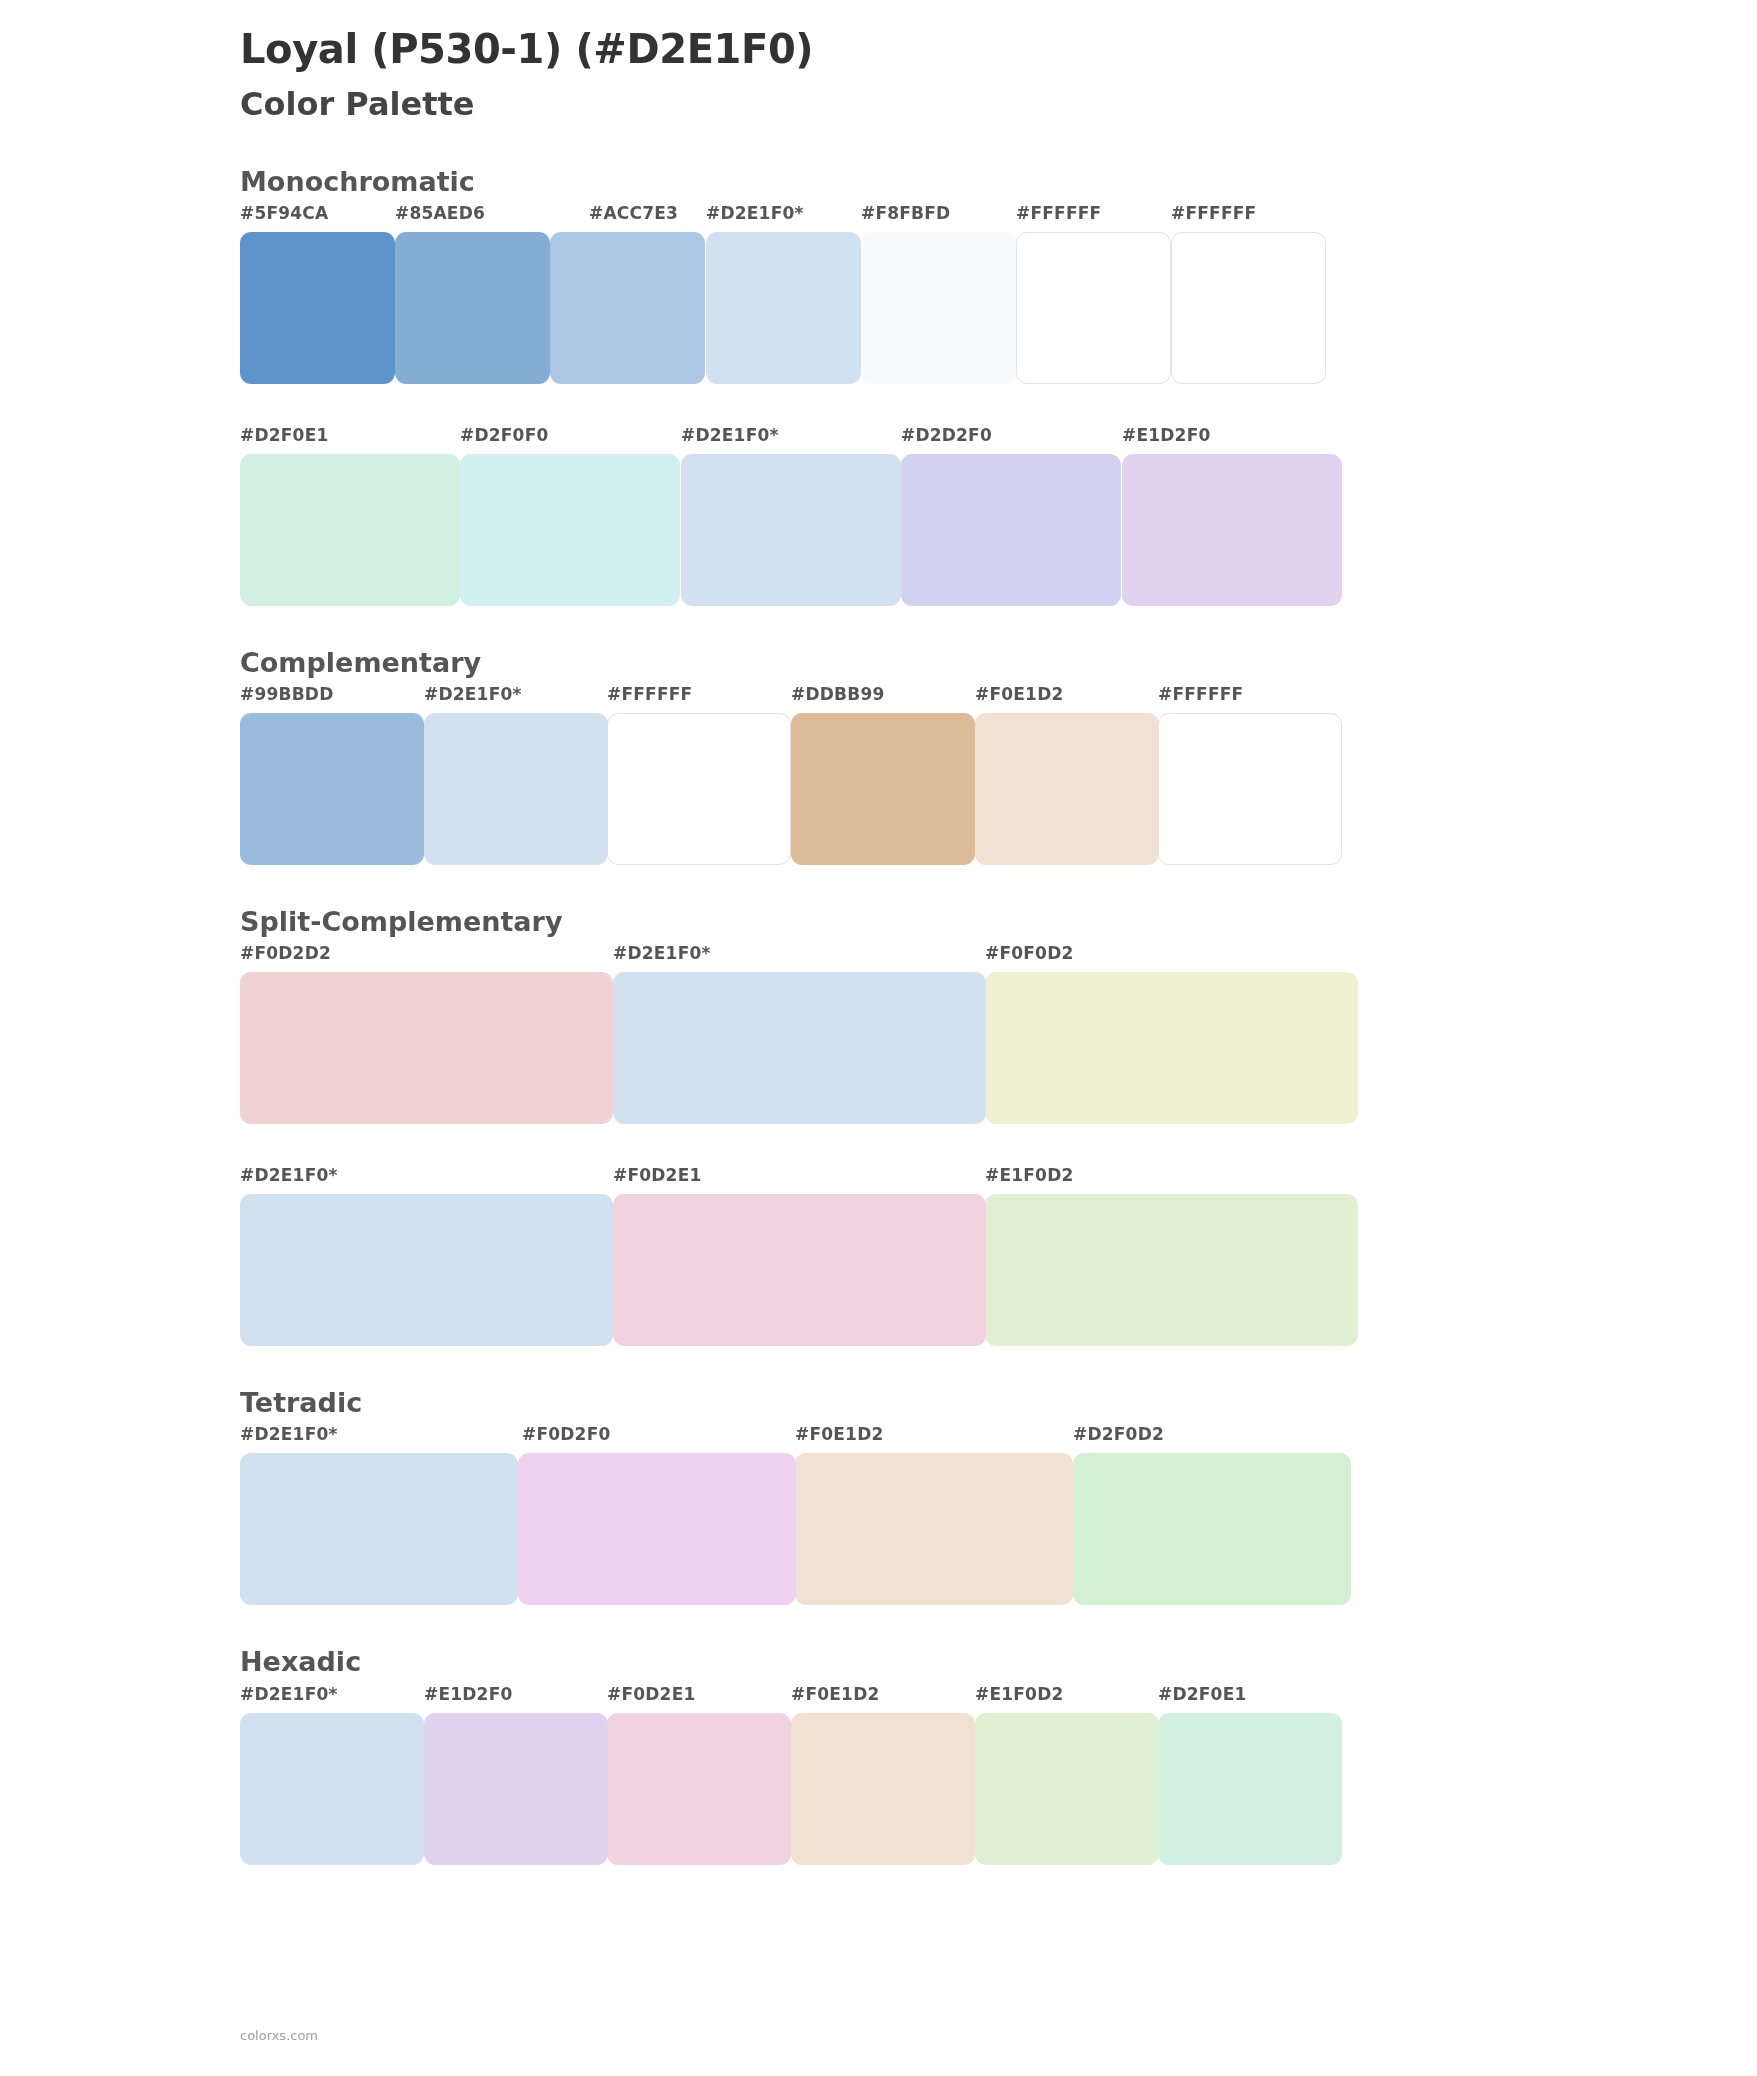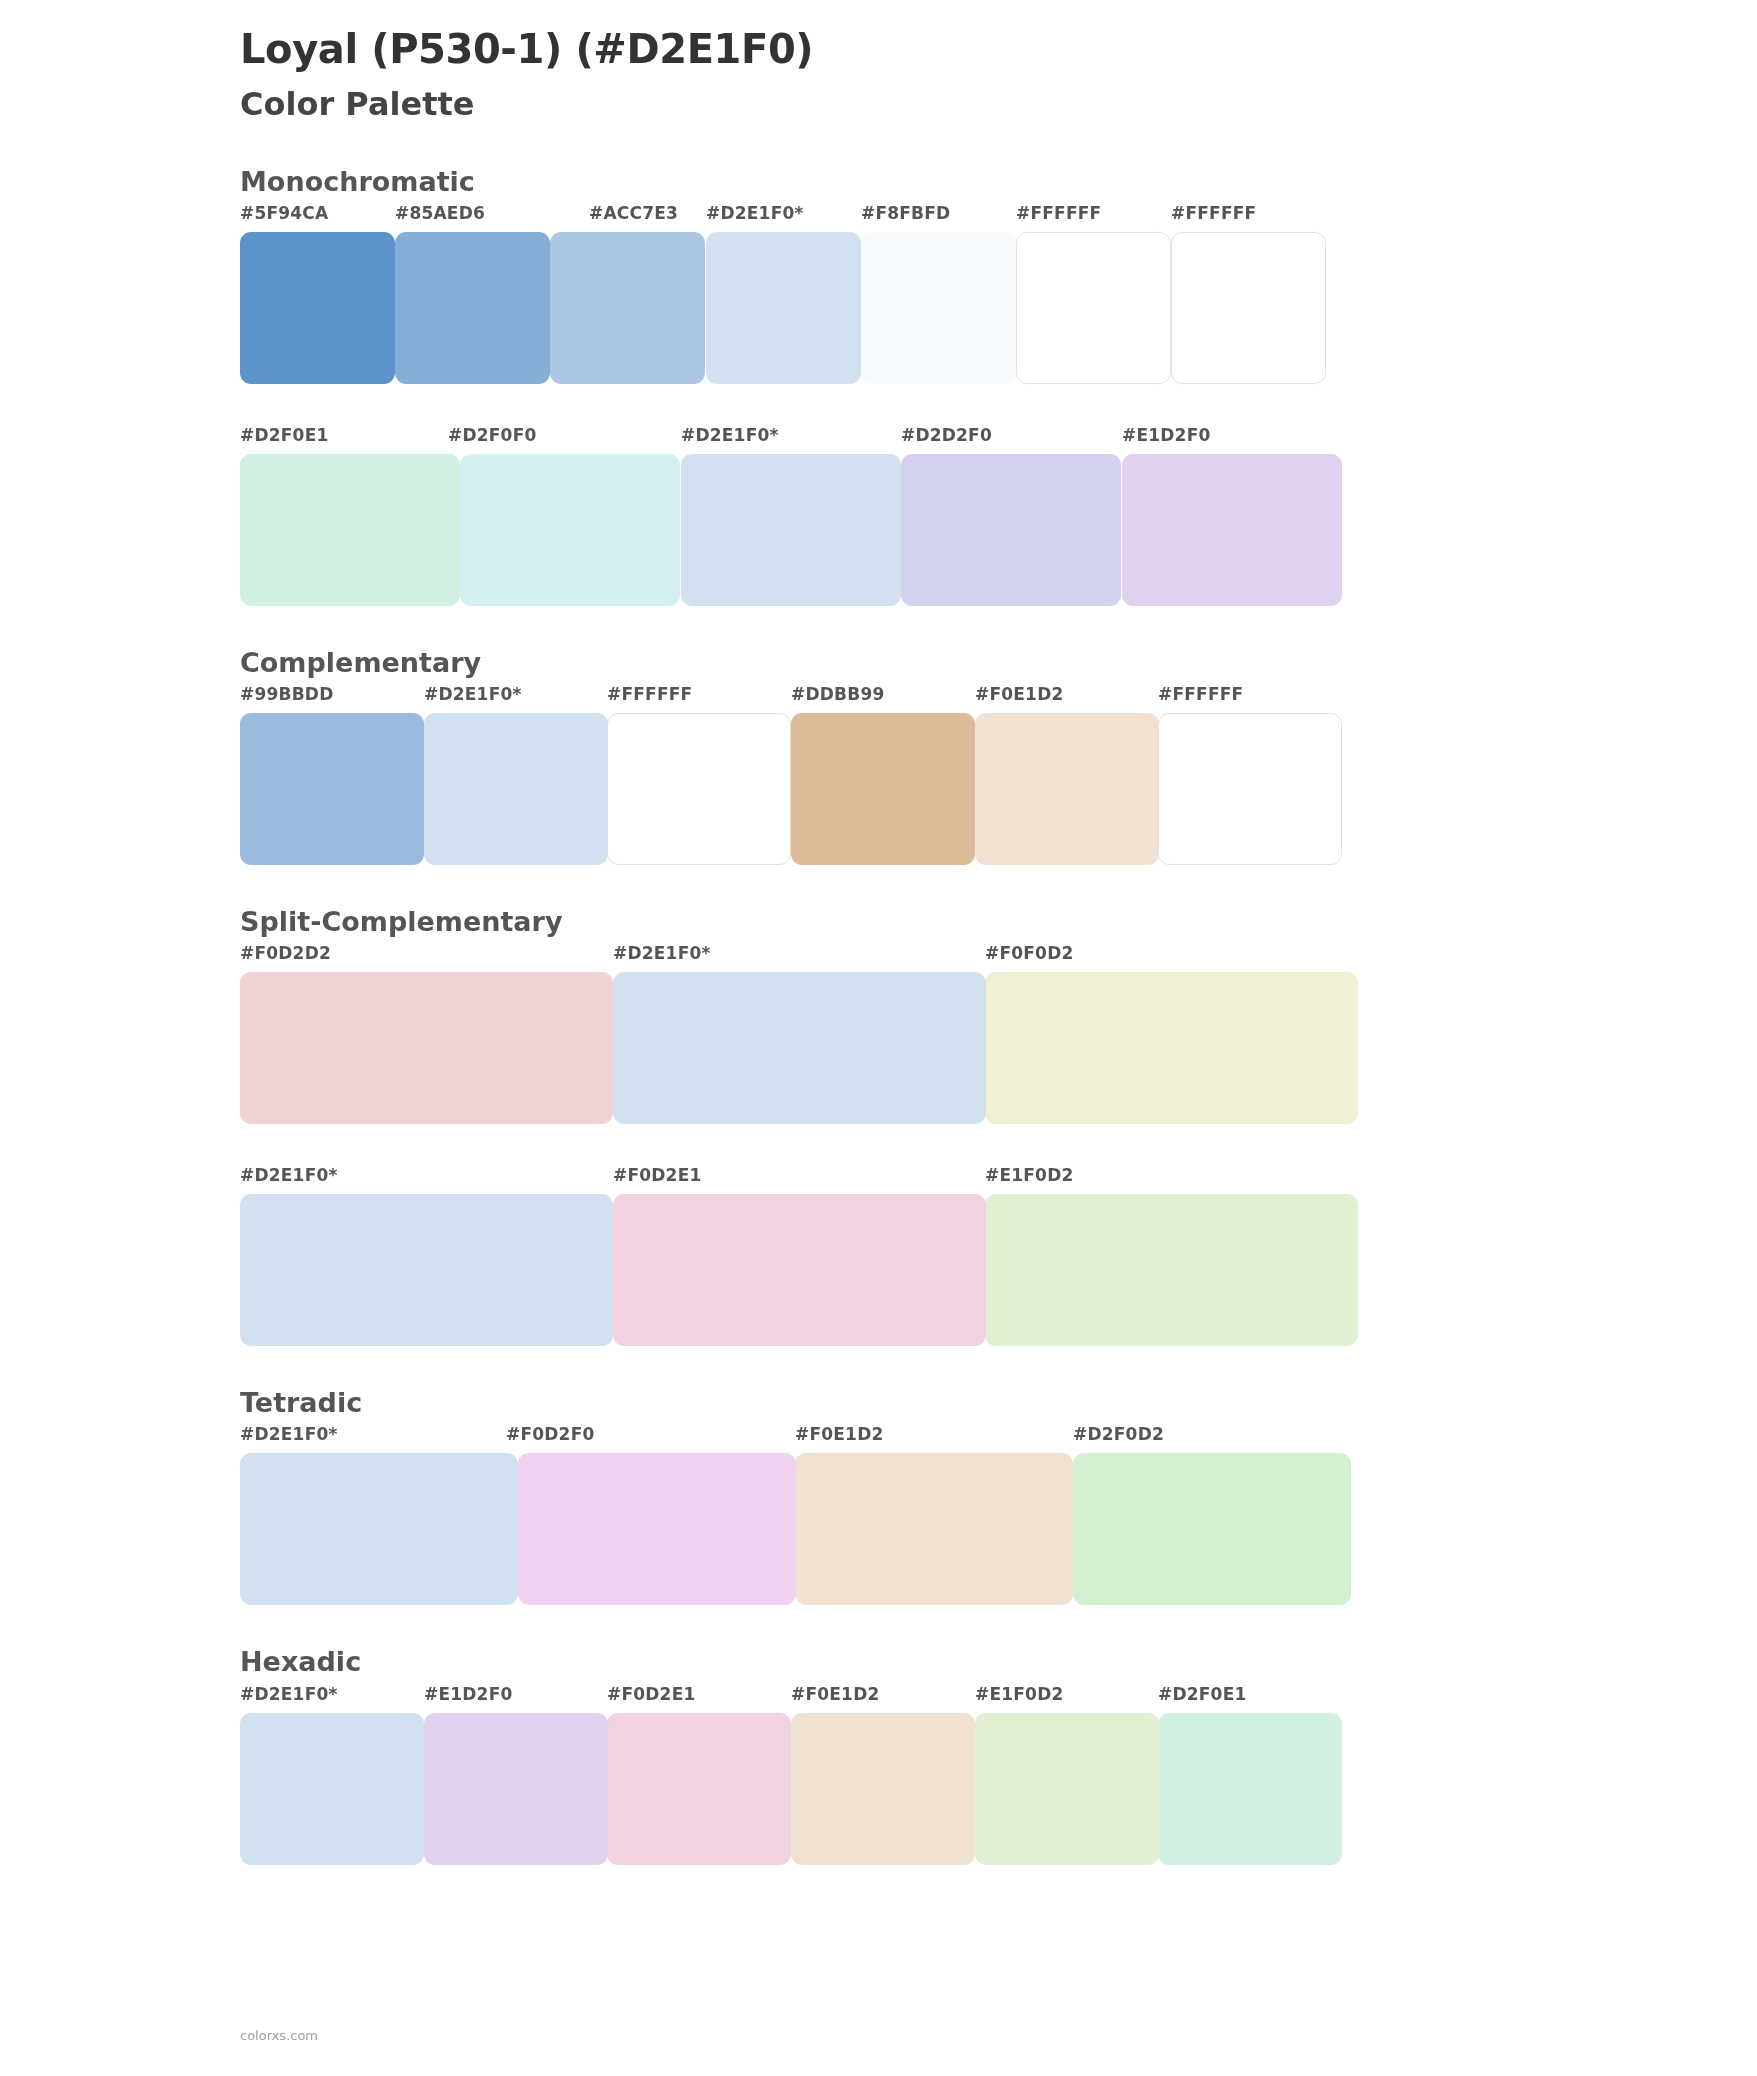--- a/index.html
+++ b/index.html
@@ -102,21 +102,21 @@
           <div class="hexlabel" style="left: 776px;">#FFFFFF</div>
           <div class="swatch bordered" title="#FFFFFF" style="left: 776px; width: 155px; background: rgb(255, 255, 255); z-index: 2;"></div>
           <div class="hexlabel" style="left: 931px;">#FFFFFF</div>
           <div class="swatch bordered" title="#FFFFFF" style="left: 931px; width: 155px; background: rgb(255, 255, 255); z-index: 1;"></div>
         </div>
       </div>
       <div class="section">
         <div class="swatch-row">
           <div class="hexlabel" style="left: 0px;">#D2F0E1</div>
           <div class="swatch" title="#D2F0E1" style="left: 0px; width: 220px; background: rgb(210, 240, 225); z-index: 5;"></div>
-          <div class="hexlabel" style="left: 208px;">#D2F0F0</div>
+          <div class="hexlabel" style="left: 220px;">#D2F0F0</div>
           <div class="swatch" title="#D2F0F0" style="left: 220px; width: 220px; background: rgb(210, 240, 240); z-index: 4;"></div>
           <div class="hexlabel" style="left: 441px;">#D2E1F0*</div>
           <div class="swatch" title="#D2E1F0" style="left: 441px; width: 220px; background: rgb(210, 225, 240); z-index: 3;"></div>
           <div class="hexlabel" style="left: 661px;">#D2D2F0</div>
           <div class="swatch" title="#D2D2F0" style="left: 661px; width: 220px; background: rgb(210, 210, 240); z-index: 2;"></div>
           <div class="hexlabel" style="left: 882px;">#E1D2F0</div>
           <div class="swatch" title="#E1D2F0" style="left: 882px; width: 220px; background: rgb(225, 210, 240); z-index: 1;"></div>
         </div>
       </div>
       <div class="section">
@@ -155,21 +155,21 @@
           <div class="swatch" title="#F0D2E1" style="left: 373px; width: 373px; background: rgb(240, 210, 225); z-index: 2;"></div>
           <div class="hexlabel" style="left: 745px;">#E1F0D2</div>
           <div class="swatch" title="#E1F0D2" style="left: 745px; width: 373px; background: rgb(225, 240, 210); z-index: 1;"></div>
         </div>
       </div>
       <div class="section">
         <div class="section-title">Tetradic</div>
         <div class="swatch-row">
           <div class="hexlabel" style="left: 0px;">#D2E1F0*</div>
           <div class="swatch" title="#D2E1F0" style="left: 0px; width: 278px; background: rgb(210, 225, 240); z-index: 4;"></div>
-          <div class="hexlabel" style="left: 266px;">#F0D2F0</div>
+          <div class="hexlabel" style="left: 282px;">#F0D2F0</div>
           <div class="swatch" title="#F0D2F0" style="left: 278px; width: 278px; background: rgb(240, 210, 240); z-index: 3;"></div>
           <div class="hexlabel" style="left: 555px;">#F0E1D2</div>
           <div class="swatch" title="#F0E1D2" style="left: 555px; width: 278px; background: rgb(240, 225, 210); z-index: 2;"></div>
           <div class="hexlabel" style="left: 833px;">#D2F0D2</div>
           <div class="swatch" title="#D2F0D2" style="left: 833px; width: 278px; background: rgb(210, 240, 210); z-index: 1;"></div>
         </div>
       </div>
       <div class="section">
         <div class="section-title">Hexadic</div>
         <div class="swatch-row">

